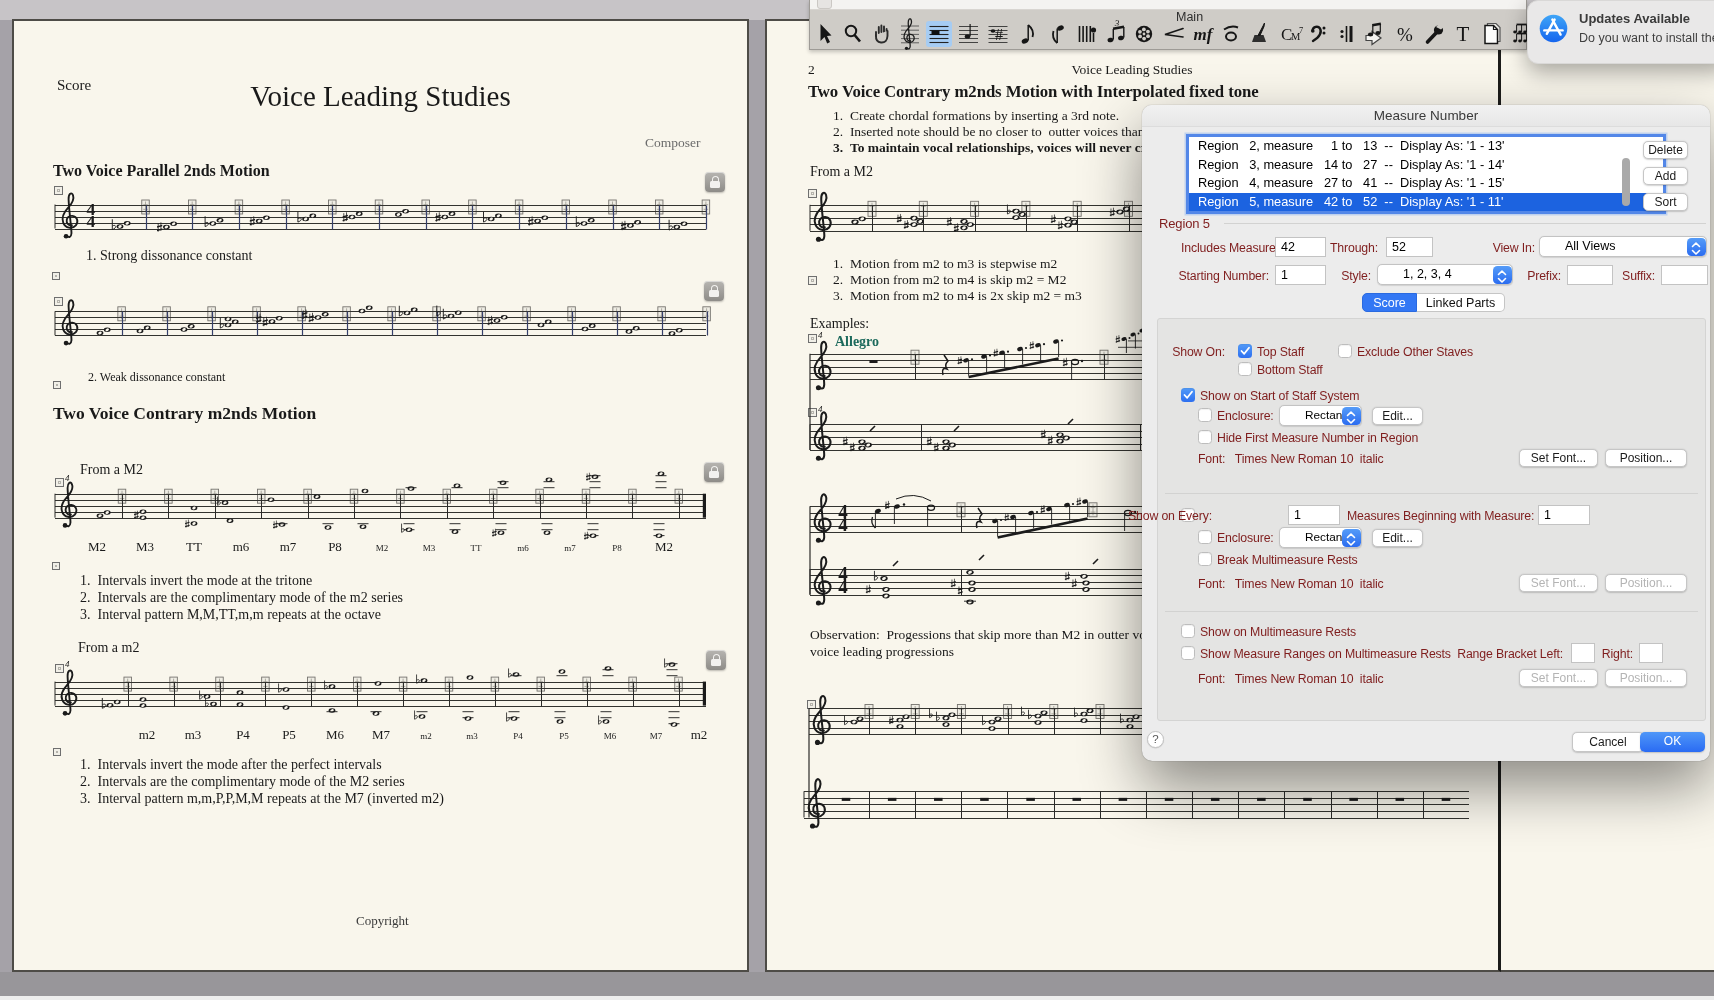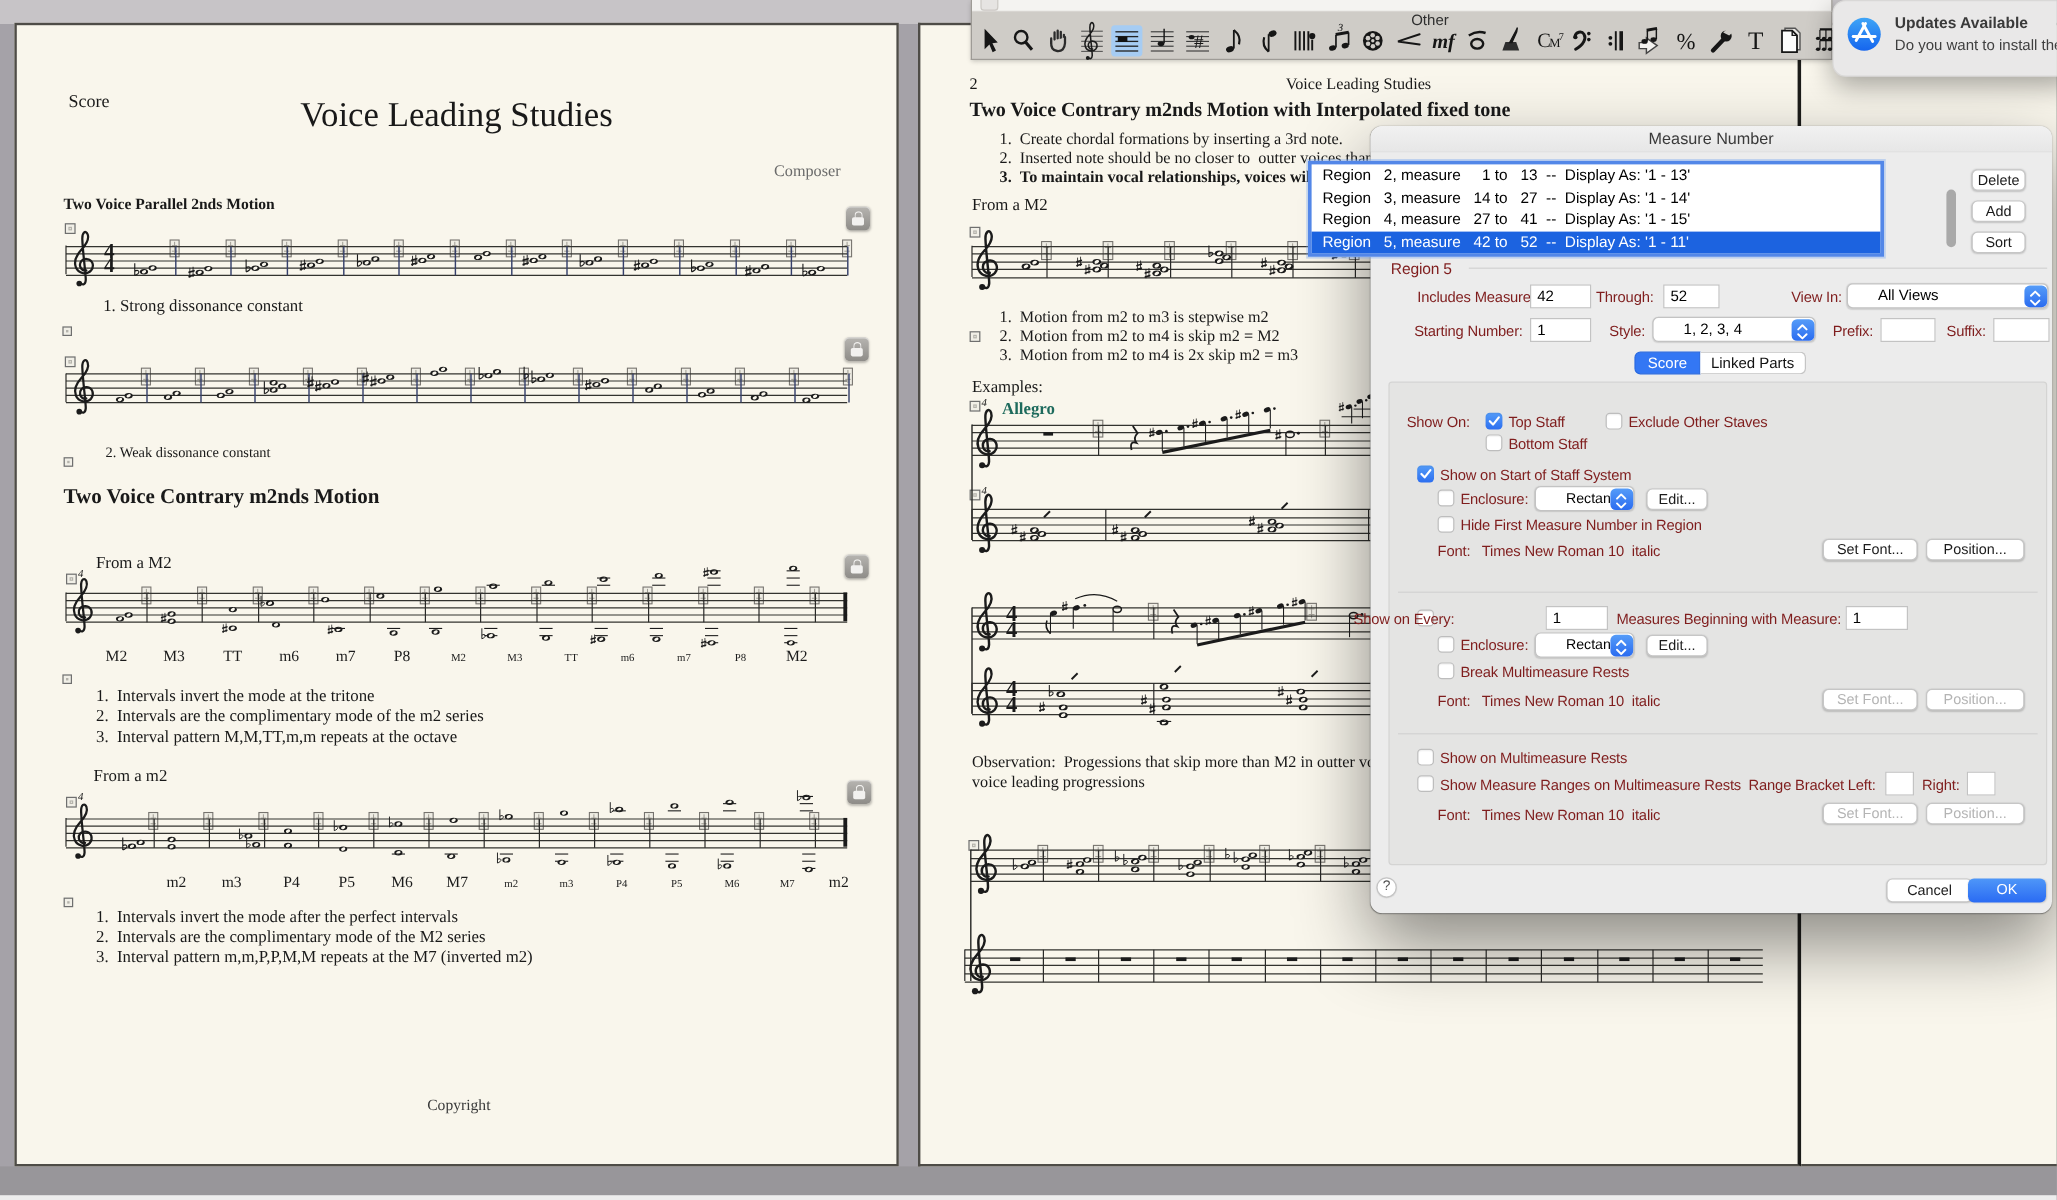--- a/index.html
+++ b/index.html
@@ -45,42 +45,42 @@
         border:1px solid #9e9b96;border-top:none;box-sizing:border-box;box-shadow:0 2px 4px rgba(0,0,0,.22);}
   #tbar .cap{position:absolute;left:0;top:0;width:100%;height:9px;background:#f4f3f1;border-bottom:1px solid #d8d5d1;}
   #tbar .closebtn{position:absolute;left:7px;top:-3px;width:13px;height:10px;border-radius:3px;background:#e6e4e2;border:1px solid #cbc8c4;}
   #tbar .mtitle{position:absolute;left:1110px;top:10px;width:160px;text-align:left;font-size:12.5px;color:#2e2e2e;}
   
   #notif{position:absolute;left:1527px;top:0px;width:200px;height:62px;border-radius:11px;
          background:#e9e8e8;border:1px solid #d9d8d7;box-shadow:0 8px 22px rgba(0,0,0,.33);}
   #notif .t1{position:absolute;left:51px;top:10px;font-size:13px;font-weight:bold;color:#3a3a3a;white-space:nowrap;}
   #notif .t2{position:absolute;left:51px;top:30px;font-size:12.5px;color:#3f3f3f;white-space:nowrap;}
   
-  #lbox{position:absolute;left:1090px;top:134px;width:480px;height:80px;background:#fff;
+  #lbox{position:absolute;left:1186px;top:134px;width:480px;height:80px;background:#fff;
         border:3px solid #5387e8;box-sizing:border-box;box-shadow:0 0 0 1.5px rgba(110,160,240,.35);}
   .lrow{position:absolute;left:0;width:100%;height:18.5px;font-size:12.8px;line-height:18.5px;color:#000;white-space:pre;}
   .lrow.sel{background:#1c63e0;color:#fff;}
   .lrow span{padding-left:9px;}
   #sbar{position:absolute;left:1622px;top:158px;width:8px;height:48px;border-radius:4px;background:#a9a9a9;}
   .seg{position:absolute;box-sizing:border-box;font-size:12.5px;text-align:center;height:19px;line-height:18px;}
 </style>
 </head>
 <body>
 <div class="abs" style="left:0;top:0;width:1714px;height:20px;background:#c7c4c7;"></div>
 <div class="abs" style="left:0;top:972px;width:1714px;height:25px;background:#98969a;"></div>
 <div class="abs" style="left:0;top:996px;width:1714px;height:4px;background:#ededed;"></div>
 
 <div class="page" id="p1" style="left:12px;top:19px;width:737px;height:953px;"></div>
 <div class="page" id="p2" style="left:765px;top:19px;width:736px;height:953px;border-right:3px solid #1c1c1a;"></div>
 <div class="page" id="p3" style="left:1501px;top:19px;width:215px;height:953px;border-left:none;"></div>
 
 <div class="abs ser" style="left:57px;top:77px;font-size:15px;">Score</div>
 <div class="abs ser" style="left:12px;top:80px;width:737px;text-align:center;font-size:29px;">Voice Leading Studies</div>
 <div class="abs ser" style="left:645px;top:135px;font-size:13.5px;color:#6b6b6b;">Composer</div>
-<div class="abs ser" style="left:53px;top:162px;font-size:13px;font-weight:bold;">Two Voice Parallel 2nds Motion</div>
+<div class="abs ser" style="left:53px;top:162px;font-size:16px;font-weight:bold;">Two Voice Parallel 2nds Motion</div>
 <div class="abs ser" style="left:86px;top:248px;font-size:14px;">1. Strong dissonance constant</div>
 <div class="abs ser" style="left:88px;top:370px;font-size:12px;">2. Weak dissonance constant</div>
 <div class="abs ser" style="left:53px;top:403px;font-size:17.5px;font-weight:bold;">Two Voice Contrary m2nds Motion</div>
 <div class="abs ser" style="left:80px;top:462px;font-size:14px;">From a M2</div>
 <div class="abs ser" style="left:78px;top:640px;font-size:14px;">From a m2</div>
 <div class="abs ser" style="left:80px;top:572px;font-size:14px;line-height:17.2px;">1.&nbsp;&nbsp;Intervals invert the mode at the tritone<br>2.&nbsp;&nbsp;Intervals are the complimentary mode of the m2 series<br>3.&nbsp;&nbsp;Interval pattern M,M,TT,m,m repeats at the octave</div>
 <div class="abs ser" style="left:80px;top:756px;font-size:14px;line-height:17.2px;">1.&nbsp;&nbsp;Intervals invert the mode after the perfect intervals<br>2.&nbsp;&nbsp;Intervals are the complimentary mode of the M2 series<br>3.&nbsp;&nbsp;Interval pattern m,m,P,P,M,M repeats at the M7 (inverted m2)</div>
 <div class="abs ser" style="left:356px;top:913px;font-size:13px;color:#3a3a3a;">Copyright</div>
 
 <div class="lock" style="left:705px;top:172px;"></div>
@@ -1328,21 +1328,21 @@
       <rect x="1303.225" y="797.8499999999999" width="8.549999999999999" height="3.04" fill="#1b1b1b"></rect>
       <rect x="1349.375" y="797.8499999999999" width="8.549999999999999" height="3.04" fill="#1b1b1b"></rect>
       <rect x="1395.5249999999999" y="797.8499999999999" width="8.549999999999999" height="3.04" fill="#1b1b1b"></rect>
       <rect x="1441.6749999999997" y="797.8499999999999" width="8.549999999999999" height="3.04" fill="#1b1b1b"></rect>
     </g>
   </svg>
 
 <div id="tbar">
   <div class="cap"></div>
   <div class="closebtn"></div>
-  <div class="mtitle" style="left:366px;">Other</div>
+  <div class="mtitle" style="left:366px;">Main</div>
   <svg id="ticons" width="718" height="50" style="position:absolute;left:0;top:0;">
       <rect x="116" y="21" width="26" height="26" rx="3" fill="#a6ccf3"></rect>
       <path d="M10.5 24 L10.5 41 L14.5 37 L17.2 43.5 L20 42 L17 36 L21.5 35.5 Z" fill="#161616"></path>
       <circle cx="41" cy="31" r="5.2" fill="none" stroke="#161616" stroke-width="2"></circle>
       <line x1="44.6" y1="35" x2="50" y2="41.5" stroke="#161616" stroke-width="2.6"></line>
       <path d="M66 36 L66 32 M68.8 33 L68.8 27 M71.4 32 L71.4 25.5 M74 32.5 L74 26.5 M76.6 33 L76.6 29" stroke="#2c2c2c" stroke-width="1.9" stroke-linecap="round" fill="none"></path>
       <path d="M66 35 Q65.5 42 71 42.5 Q77 43 77.5 36 L77.5 31" stroke="#2c2c2c" stroke-width="1.9" fill="#cfccc7" stroke-linecap="round"></path>
       <line x1="91" y1="26" x2="109" y2="26" stroke="#444" stroke-width="0.8"></line>
       <line x1="91" y1="30.2" x2="109" y2="30.2" stroke="#444" stroke-width="0.8"></line>
       <line x1="91" y1="34.4" x2="109" y2="34.4" stroke="#444" stroke-width="0.8"></line>

